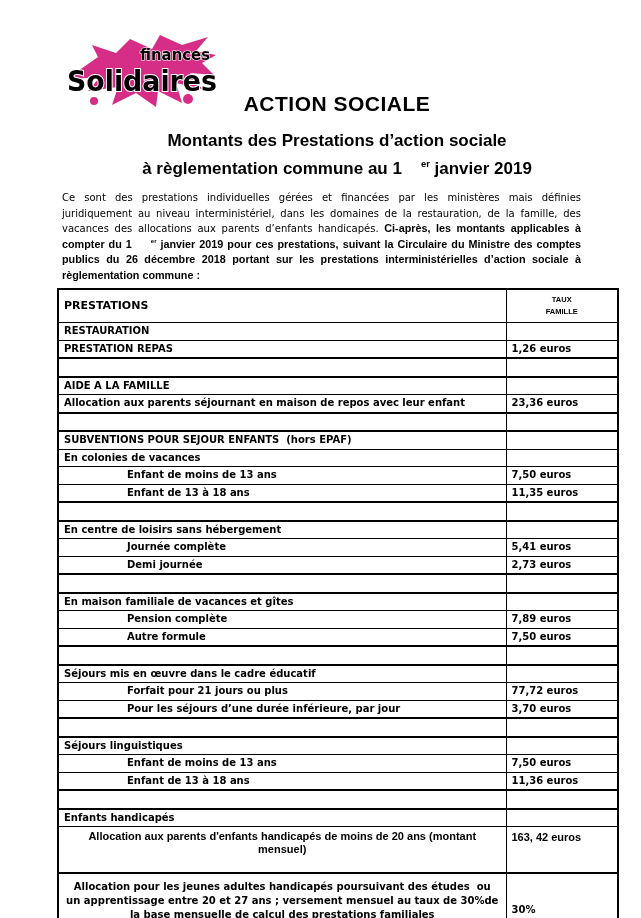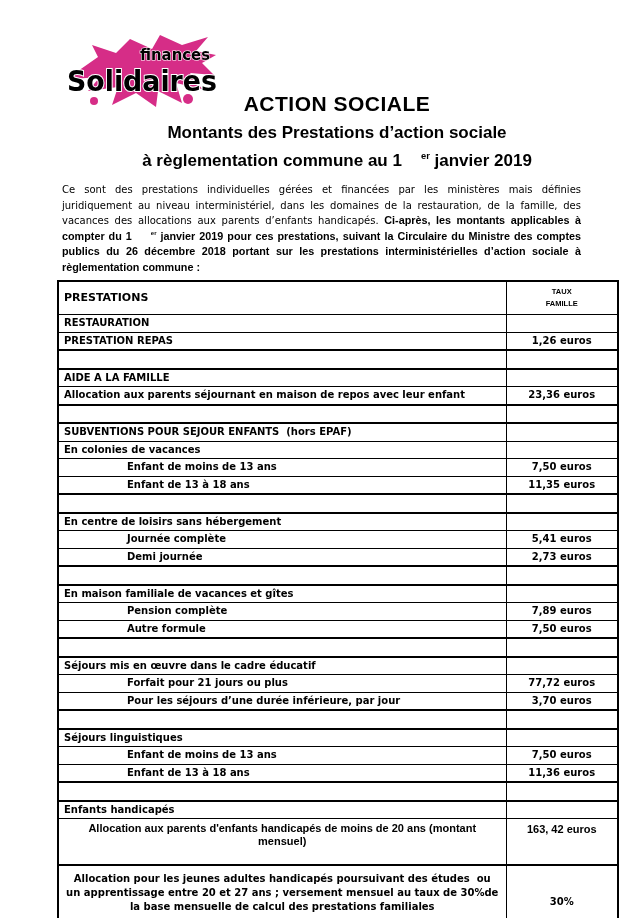--- a/index.html
+++ b/index.html
@@ -6,39 +6,39 @@
   .page{position:relative;width:641px;height:918px;background:#ffffff;color:#000;
         font-family:"DejaVu Sans",sans-serif;overflow:hidden;}
   
   .logo{position:absolute;left:64px;top:27px;width:156px;height:86px;}
   
   .content{position:absolute;left:57px;top:0;width:560px;}
   .main-title{margin-top:92px;text-align:center;font-family:"Liberation Sans",sans-serif;
               font-weight:bold;font-size:21px;line-height:23px;letter-spacing:.5px;}
   .subtitle{text-align:center;font-family:"Liberation Sans",sans-serif;font-weight:bold;
             font-size:17px;line-height:20px;}
-  .subtitle.s1{margin-top:8px;}
+  .subtitle.s1{margin-top:16px;}
   .subtitle.s2{margin-top:8px;}
   sup{font-size:.55em;vertical-align:super;line-height:0;margin-left:19px;}
   
   .intro{margin:10px 36px 0 5px;text-align:justify;line-height:13.5px;}
   .intro-a{font-family:"DejaVu Sans",sans-serif;font-size:10px;font-weight:500;}
   .intro-b{font-family:"Liberation Sans",sans-serif;font-size:10.8px;font-weight:bold;}
   
   table.prestations{margin-top:6px;width:560px;border-collapse:collapse;
                     border:2px solid #000;table-layout:fixed;
                     font-family:"DejaVu Sans",sans-serif;font-size:10px;font-weight:bold;}
   table.prestations td,table.prestations th{border:1px solid #000;padding:2px 5px;
                     line-height:12.5px;vertical-align:middle;overflow:hidden;}
   col.c-label{width:448px;}
   col.c-amount{width:112px;}
   th.h-prestations{font-size:11px;text-align:left;height:28px;font-weight:bold;}
   th.h-taux{font-family:"Liberation Sans",sans-serif;font-size:7.5px;line-height:9px;
             text-align:center;font-weight:bold;border-radius:9px;}
-  td.c2{text-align:center;border-radius:8px;}
+  td.c2{border-radius:8px;}
   tr.row-section td.c1{text-transform:none;}
   tr.row-indent td.c1{padding-left:68px;}
   tr.row-empty td{height:12px;border-top:2px solid #000;border-bottom:2px solid #000;}
   tr.row-center-alt td{font-family:"Liberation Sans",sans-serif;font-size:11px;border-bottom:2px solid #000;}
   tr.row-center-alt td.c1{text-align:center;padding:3px 8px 16px;line-height:13px;}
   tr.row-center-alt td.c2{vertical-align:top;padding-top:4px;}
   tr.row-center-tall td{border-top:2px solid #000;}
   tr.row-center-tall td.c1{text-align:center;padding:6px 6px 24px;line-height:14px;}
 </style>
 </head>

